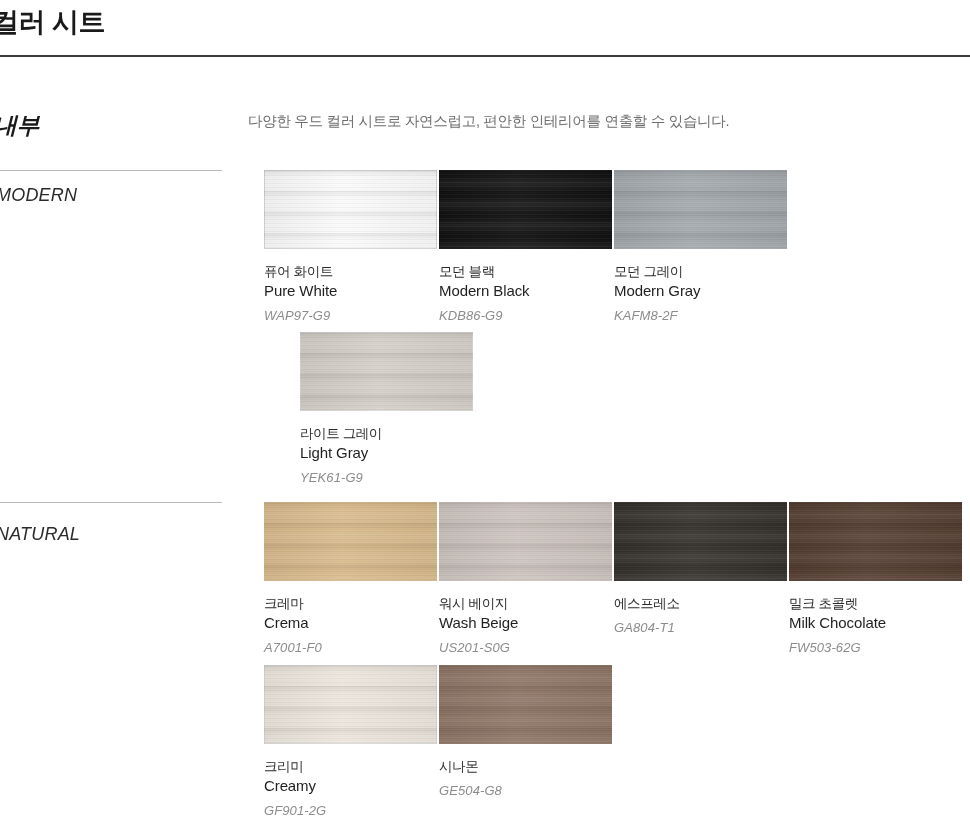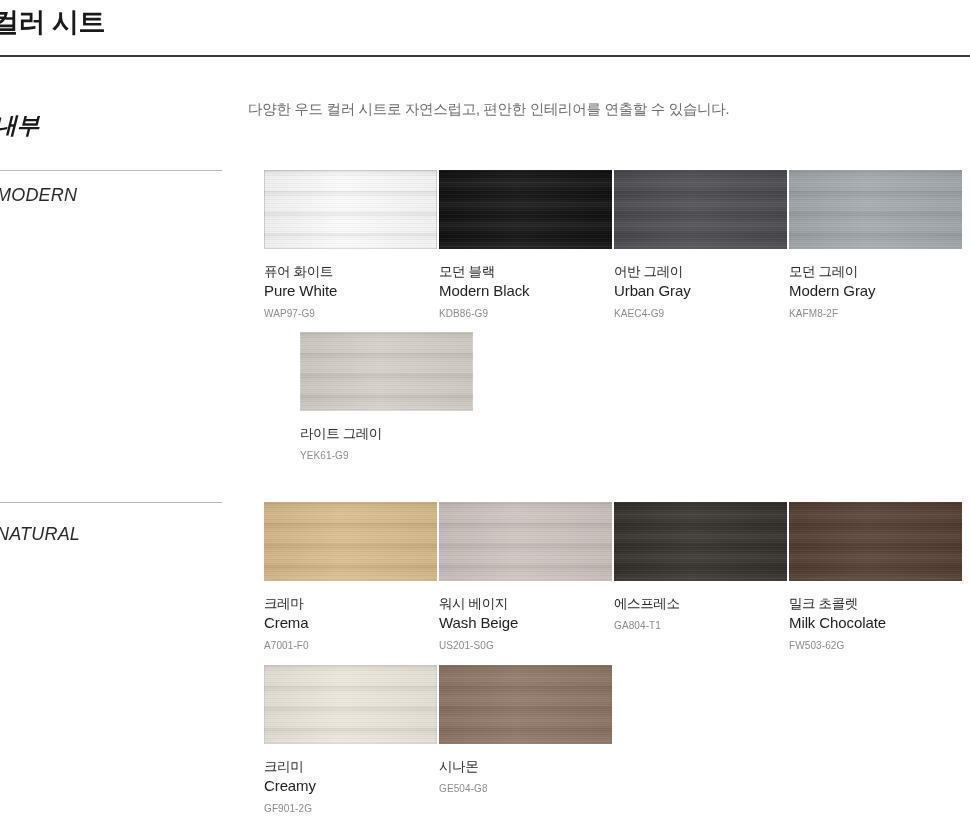--- a/index.html
+++ b/index.html
@@ -64,21 +64,21 @@
     white-space: nowrap;
   }
   .cat-label.modern  { top: 185px; }
   .cat-label.natural { top: 524px; }
 
   
   .content { position: absolute; left: 248px; top: 0; width: 722px; }
 
   .lead {
     position: absolute;
-    left: 0; top: 100px;
+    left: 0; top: 112px;
     font-size: 14.5px;
     color: #6d6d6d;
     letter-spacing: -0.3px;
     white-space: nowrap;
   }
 
   .grid-row {
     position: absolute;
     left: 16px;
     width: 722px;
@@ -143,24 +143,25 @@
   }
   .name-en {
     font-size: 15px;
     color: #1f1f1f;
     letter-spacing: -0.1px;
     line-height: 1.3;
     white-space: nowrap;
   }
   .code {
     margin-top: 7px;
-    font-size: 10px;
+    font-size: 13px;
     color: #8c8c8c;
     letter-spacing: 0.1px;
     white-space: nowrap;
+    font-style: italic;
   }
 </style>
 </head>
 <body>
 
 <div class="page">
 
   <div class="page-title">컬러 시트</div>
   <div class="title-rule" style="background: rgb(58, 58, 58);"></div>
 
@@ -185,37 +186,32 @@
         <div class="name-en">Pure White</div>
         <div class="code">WAP97-G9</div>
       </div>
       <div class="swatch-card">
         <div class="swatch" style="background-color: rgb(17, 17, 17);"></div>
         <div class="name-ko">모던 블랙</div>
         <div class="name-en">Modern Black</div>
         <div class="code">KDB86-G9</div>
       </div>
       <div class="swatch-card">
-        <div class="swatch" style="background-color: rgb(74, 74, 80);"></div>
-        <div class="name-ko">어반 그레이</div>
-        <div class="name-en">Urban Gray</div>
-        <div class="code">KAEC4-G9</div>
-      </div>
-      <div class="swatch-card">
         <div class="swatch" style="background-color: rgb(162, 168, 172);"></div>
         <div class="name-ko">모던 그레이</div>
         <div class="name-en">Modern Gray</div>
         <div class="code">KAFM8-2F</div>
       </div>
     </div>
 
     <div class="grid-row row-m2">
       <div class="swatch-card">
         <div class="swatch bordered" style="background-color: rgb(212, 207, 199);"></div>
         <div class="name-ko">라이트 그레이</div>
+        <div class="name-en">Light Gray</div>
         <div class="code">YEK61-G9</div>
       </div>
     </div>
 
     <div class="grid-row row-n1">
       <div class="swatch-card">
         <div class="swatch" style="background-color: rgb(217, 187, 140);"></div>
         <div class="name-ko">크레마</div>
         <div class="name-en">Crema</div>
         <div class="code">A7001-F0</div>

